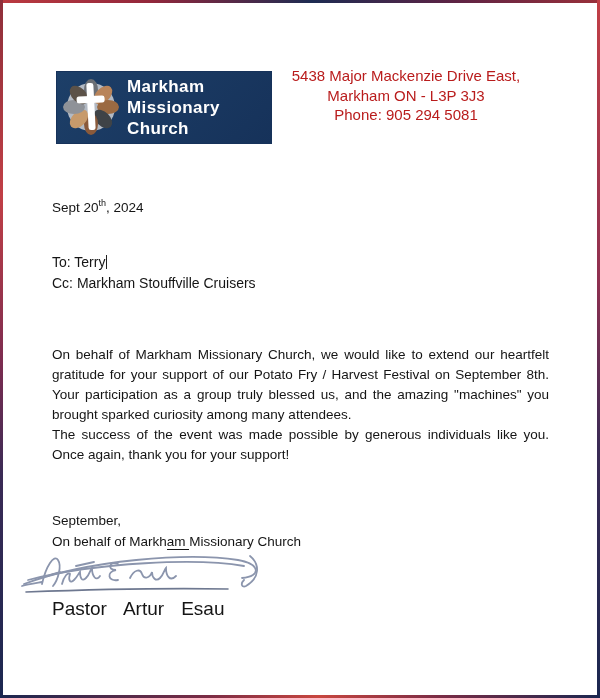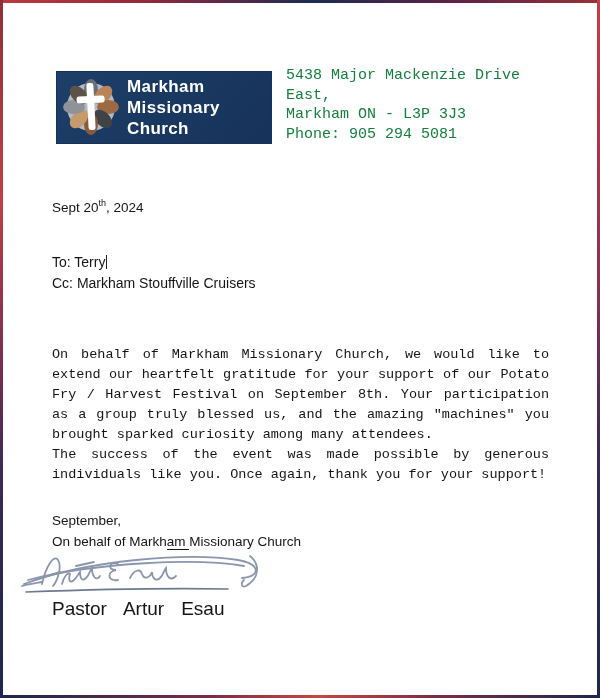--- a/index.html
+++ b/index.html
@@ -23,31 +23,31 @@
     position:absolute;left:57px;top:72px;width:214px;height:71px;
     background:linear-gradient(135deg,#1d3f68,#16325a);
     display:flex;align-items:center;box-shadow:0 0 0 1px #16325a;
   }
   .logo-icon{margin-left:5px;flex:0 0 auto;}
   .logo-text{
     margin-left:7px;color:#ffffff;font-weight:bold;font-size:17px;line-height:21px;
     letter-spacing:.4px;
   }
   .address{
-    position:absolute;left:286px;top:66px;width:240px;text-align:left;
-    font-family:Liberation Mono, monospace;font-size:15px;line-height:19.5px;color:#15803d;
+    position:absolute;left:286px;top:66px;width:240px;text-align:center;
+    font-family:Liberation Sans, sans-serif;font-size:15px;line-height:19.5px;color:#b91c1c;
   }
 
   .date-line{position:absolute;left:52px;top:198px;font-size:13.5px;}
   .date-line sup{font-size:9px;}
 
   .recipients{position:absolute;left:52px;top:252px;font-size:14px;line-height:21px;}
   .caret{display:inline-block;width:1px;height:14px;background:#222;vertical-align:-2px;margin-left:1px;}
 
-  .body-text{position:absolute;left:52px;top:345px;width:497px;font-size:13.5px;line-height:20px;text-align:justify;font-family:Liberation Mono, monospace;}
+  .body-text{position:absolute;left:52px;top:345px;width:497px;font-size:13.5px;line-height:20px;text-align:justify;}
   .body-text p{margin:0;}
 
   .closing{position:absolute;left:52px;top:510px;font-size:13.5px;line-height:21px;}
   .u-seg{border-bottom:1.5px solid #161616;}
 
   .signature{position:absolute;left:18px;top:550px;}
 
   .name-line{position:absolute;left:52px;top:598px;font-size:19px;word-spacing:.62em;}
   .cell-line{position:absolute;left:52px;top:619px;font-size:13.5px;}
 </style>

